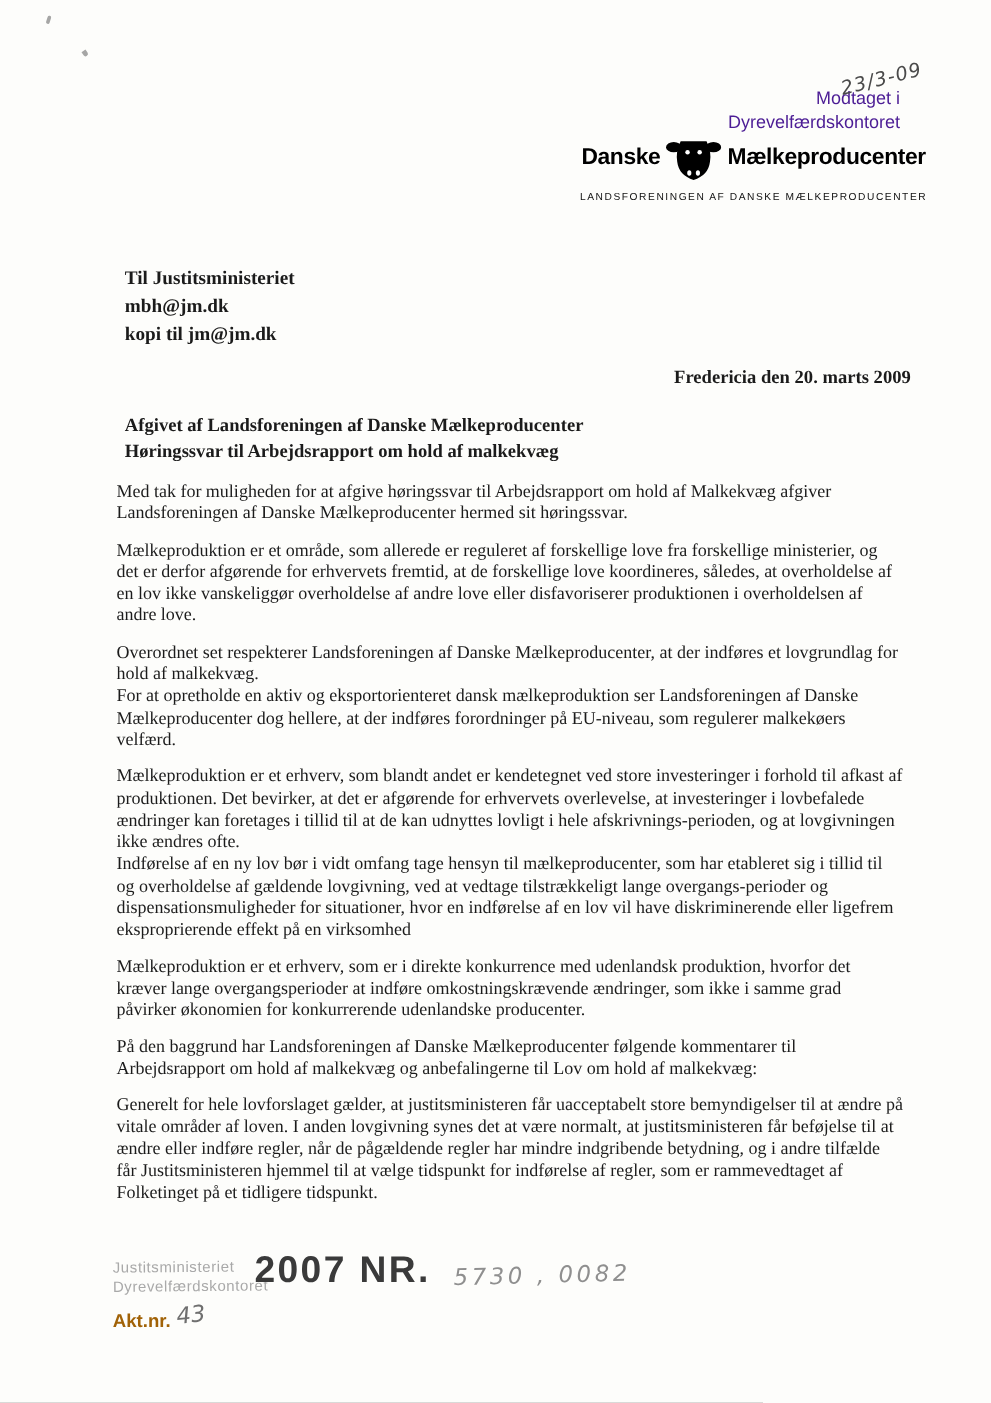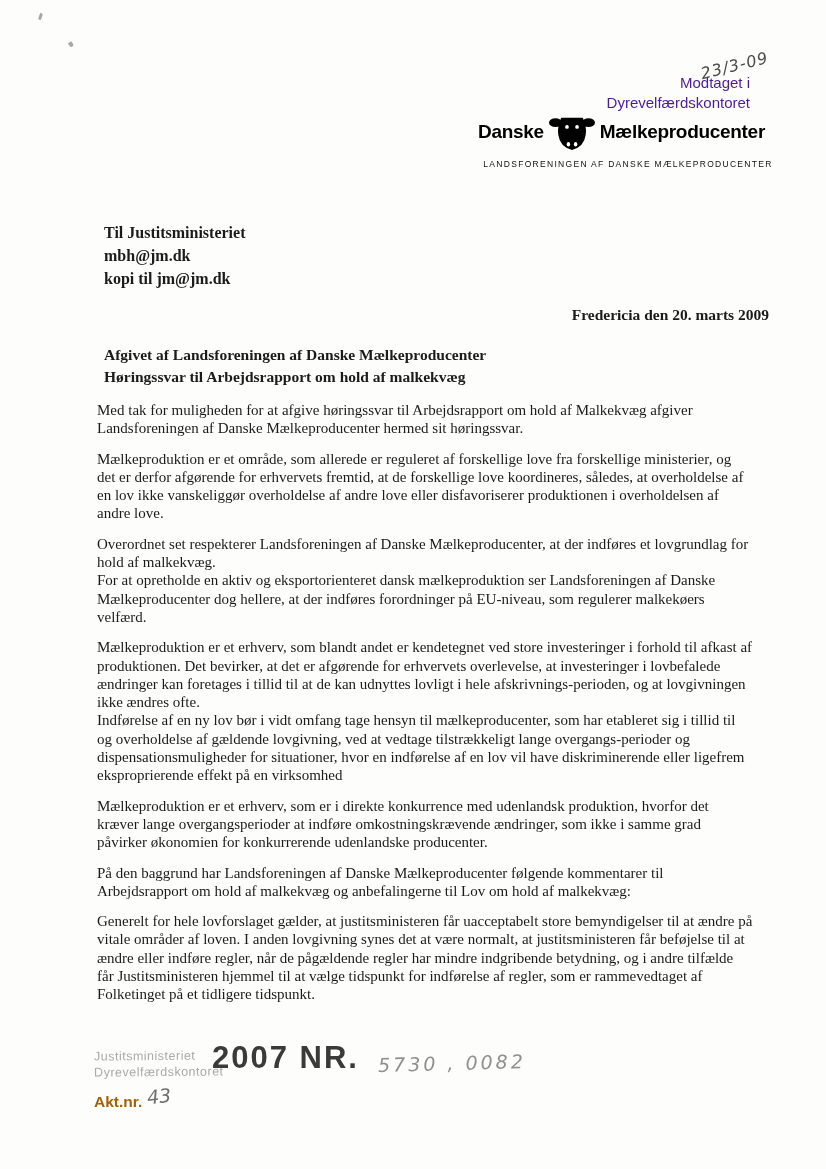--- a/index.html
+++ b/index.html
@@ -33,21 +33,21 @@
     font-size: 16px; letter-spacing: 1px;
     transform: rotate(-14deg);
   }
 
   
   .logo {
     position: absolute; top: 112px; left: 478px; width: 300px;
     text-align: center; font-family: "Liberation Sans", sans-serif;
   }
   .logo-row {
-    display: flex; align-items: center; justify-content: flex-start; gap: 5px;
+    display: flex; align-items: center; justify-content: center; gap: 5px;
     font-weight: bold; font-size: 19px; letter-spacing: -0.3px; white-space: nowrap;
     color: #000;
   }
   .cow { width: 46px; height: 40px; flex: 0 0 auto; }
   .logo-sub { margin-top: 7px; font-size: 8.5px; letter-spacing: 1.3px; color: #111; white-space: nowrap; }
 
   
   .secretariat {
     position: absolute; left: 583px; top: 193px;
     font-family: "Liberation Sans", sans-serif;
@@ -55,21 +55,21 @@
   }
   .sq { font-size: 8px; margin-right: 3px; }
 
   
   .recipient {
     position: absolute; left: 104px; top: 221px;
     font-weight: bold; font-size: 16px; line-height: 1.45;
   }
 
   
-  .dateline { position: absolute; right: 57px; top: 306px; font-weight: bold; font-size: 15.5px; }
+  .dateline { position: absolute; right: 67px; top: 306px; font-weight: bold; font-size: 15.5px; }
 
   
   .heading { position: absolute; left: 104px; top: 344px; font-weight: bold; font-size: 15.5px; line-height: 1.4; }
 
   
   .body-text {
     position: absolute; left: 97px; top: 401px; width: 656px;
     font-size: 15px; line-height: 1.22; text-align: left;
   }
   .body-text p { margin: 0 0 12px 0; white-space: pre-line; }

